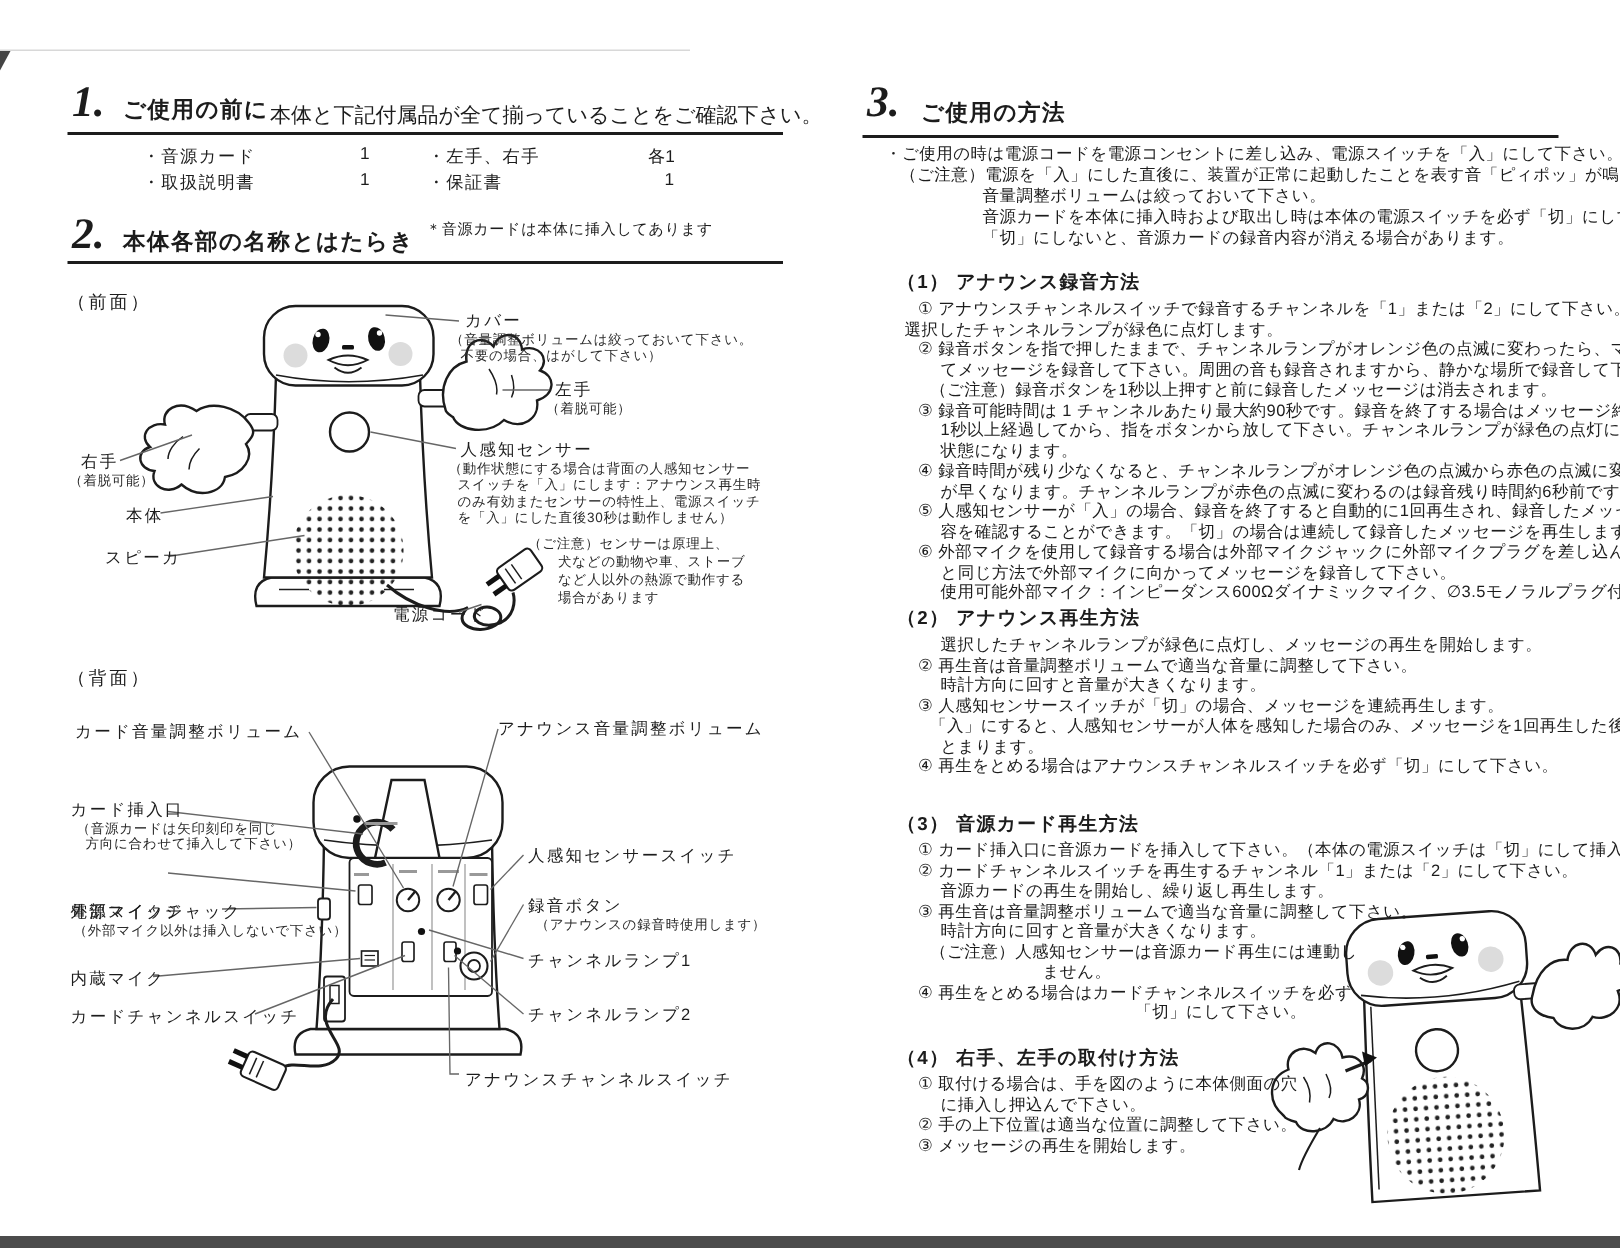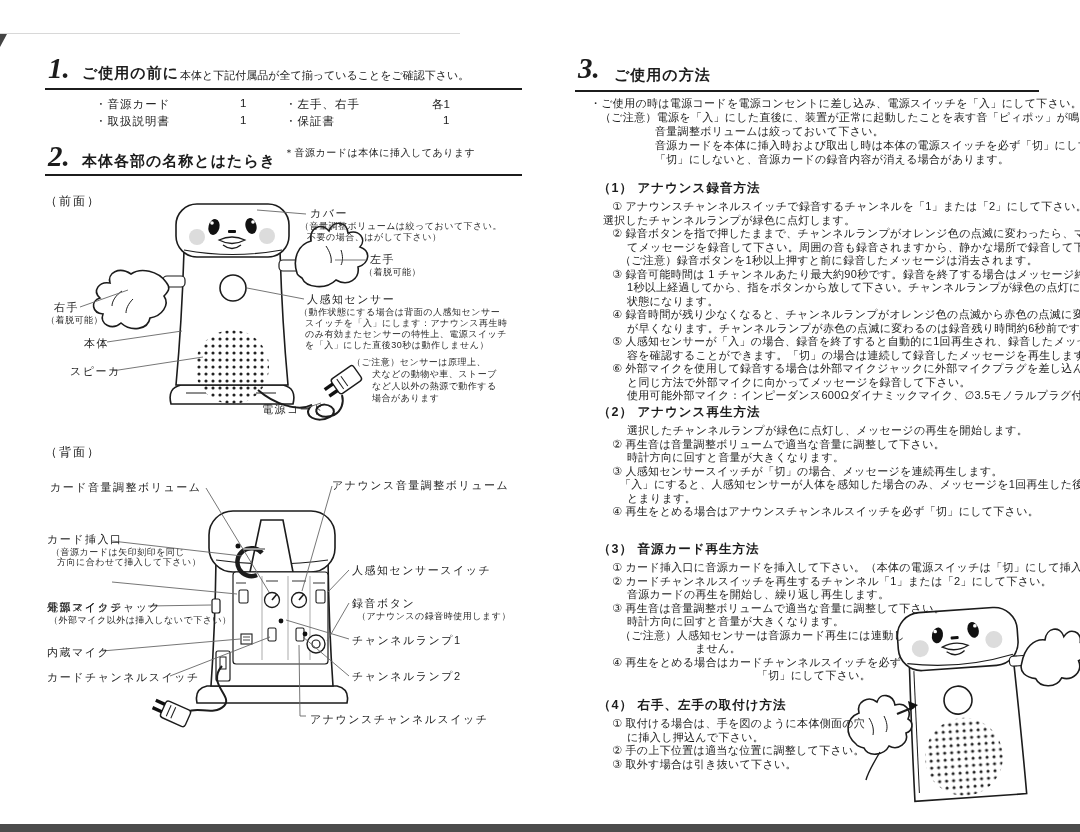--- a/index.html
+++ b/index.html
@@ -2,21 +2,21 @@
 <html><head>
 <meta charset="utf-8">
 <style>
   html,body{margin:0;padding:0;background:#e8e8e8;}
   #canvas{position:relative;width:1080px;height:832px;background:#ffffff;overflow:hidden;
           font-family:"Liberation Sans","DejaVu Sans",sans-serif;color:#1c1c1c;}
   .abs{position:absolute;white-space:nowrap;}
   .secnum{font-family:"Liberation Serif","DejaVu Serif",serif;font-style:italic;font-weight:bold;
           font-size:29px;line-height:1;}
   .sectitle{font-weight:bold;font-size:15px;letter-spacing:1px;}
-  .secsub{font-size:11px;text-align:right;}
+  .secsub{font-size:14px;text-align:right;}
   .rule{position:absolute;height:2px;background:#1c1c1c;}
   .thinrule{position:absolute;height:1px;background:#d8d8d8;}
   .itm{font-size:11.5px;letter-spacing:1px;}
   .qty{font-size:11.5px;}
   .smallnote{font-size:10px;letter-spacing:0.5px;}
   .cap{font-size:12px;letter-spacing:2px;}
   .lbl{font-size:11px;letter-spacing:1.5px;}
   .lblnote{font-size:9px;letter-spacing:0.5px;color:#2a2a2a;}
   .txtcol{position:absolute;width:478px;}
   .tl{font-size:11px;line-height:13.5px;letter-spacing:0.3px;white-space:nowrap;}
@@ -334,16 +334,16 @@
     <div class="tl" style="margin-left:120px;">ません。</div>
     <div class="tl" style="margin-left:37px;">④ 再生をとめる場合はカードチャンネルスイッチを必ず</div>
     <div class="tl" style="text-align:center;">「切」にして下さい。</div>
   </div>
 
   <div class="txtcol" style="left:575px;top:697px;">
     <div class="subhead" style="margin-left:23px;">（4） 右手、左手の取付け方法</div>
     <div class="tl" style="margin-left:37px;">① 取付ける場合は、手を図のように本体側面の穴</div>
     <div class="tl" style="margin-left:52px;">に挿入し押込んで下さい。</div>
     <div class="tl" style="margin-left:37px;">② 手の上下位置は適当な位置に調整して下さい。</div>
-    <div class="tl" style="margin-left:37px;">③ 取外す場合は引き抜いて下さい。</div>
+    <div class="tl" style="margin-left:37px;">③ メッセージの再生を開始します。</div>
   </div>
 
 </div>
 
 </body></html>

